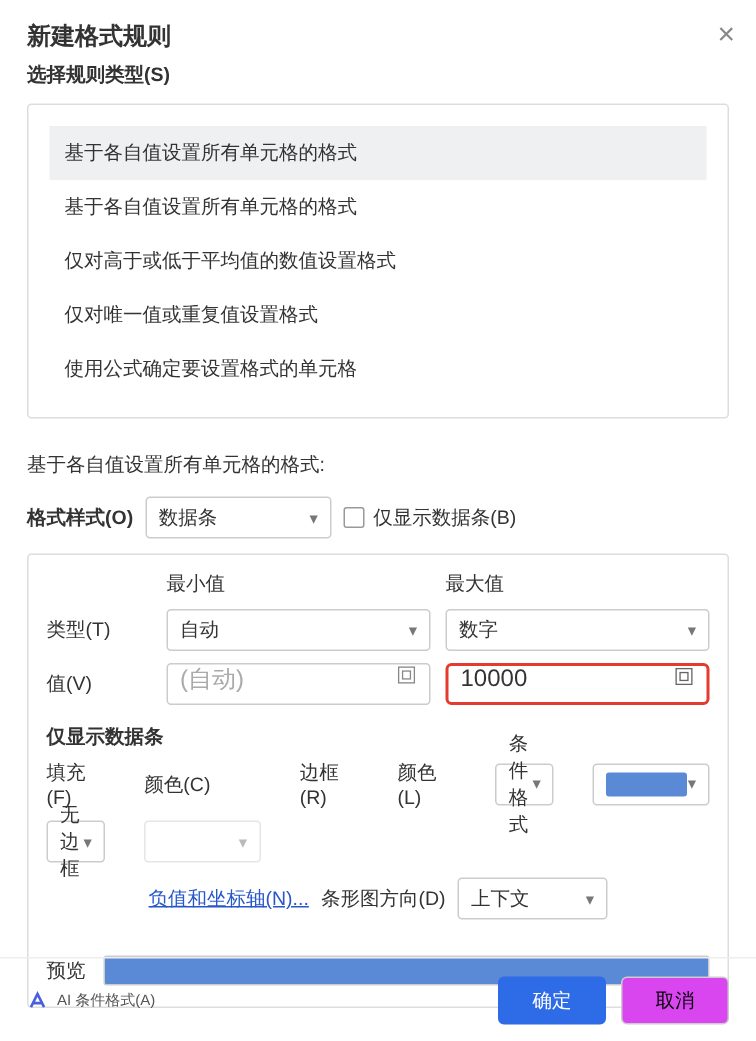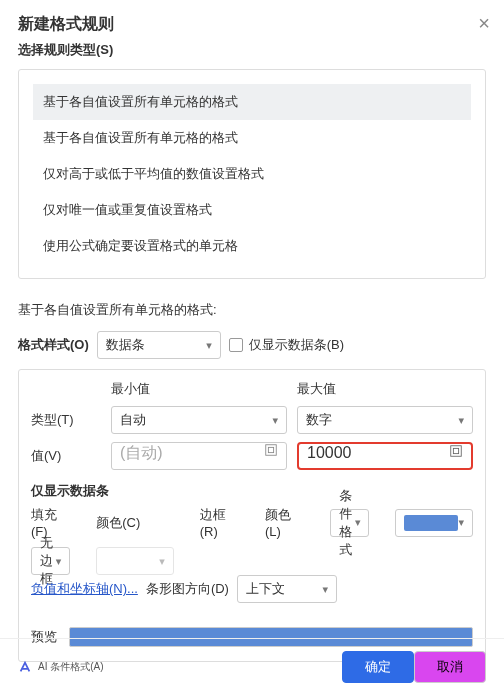--- a/index.html
+++ b/index.html
@@ -27,21 +27,21 @@
 .ricon{width:14px;height:14px;color:#666}
 .subh{font-weight:700;margin:12px 0 6px}
 .grid4{display:grid;grid-template-columns:1fr 1fr 1fr 1fr 1fr 1fr;gap:8px 26px;align-items:center}
 .swatch{width:54px;height:16px;background:#5a8ad6;border-radius:2px}
 .link{color:#2757c9;text-decoration:underline;cursor:pointer;font-size:13px}
 .prevrow{display:flex;align-items:center;gap:12px;margin-top:24px}
 .prevbar{flex:1;height:20px;background:#5a8ad6;border:1px solid #ccc;border-radius:2px}
 .footer{position:absolute;bottom:0;left:0;right:0;height:56px;border-top:1px solid #eee;display:flex;align-items:center;justify-content:space-between;padding:0 18px}
 .ai{display:flex;align-items:center;gap:6px;color:#555;font-size:10px;cursor:pointer}
 .ai-ico{width:14px;height:14px}
-.btns{display:flex;gap:0}
+.btns{display:flex;gap:10px}
 .btn{height:32px;padding:0 22px;border-radius:4px;border:1px solid #ccc;background:#d946ef;cursor:pointer;font-size:13px}
 .btn.pri{background:#2e6be6;border-color:#2e6be6;color:#fff}
 </style>
 </head>
 <body>
 
 <div class="dlg">
   <div class="title">新建格式规则</div>
   <div class="close">×</div>
 
@@ -119,21 +119,21 @@
       <div class="combo">
         <span>无边框</span>
         <span class="chev">▾</span>
       </div>
       <div class="combo" style="opacity:.5">
         <div style="width:54px"></div>
         <span class="chev">▾</span>
       </div>
     </div>
 
-    <div class="row" style="justify-content:flex-start">
+    <div class="row" style="margin-top:10px;justify-content:center">
       <span class="link">负值和坐标轴(N)...</span>
       <div style="display:flex;align-items:center;gap:8px">
         <span>条形图方向(D)</span>
         <div class="combo" style="width:100px">
           <span>上下文</span>
           <span class="chev">▾</span>
         </div>
       </div>
     </div>
 

